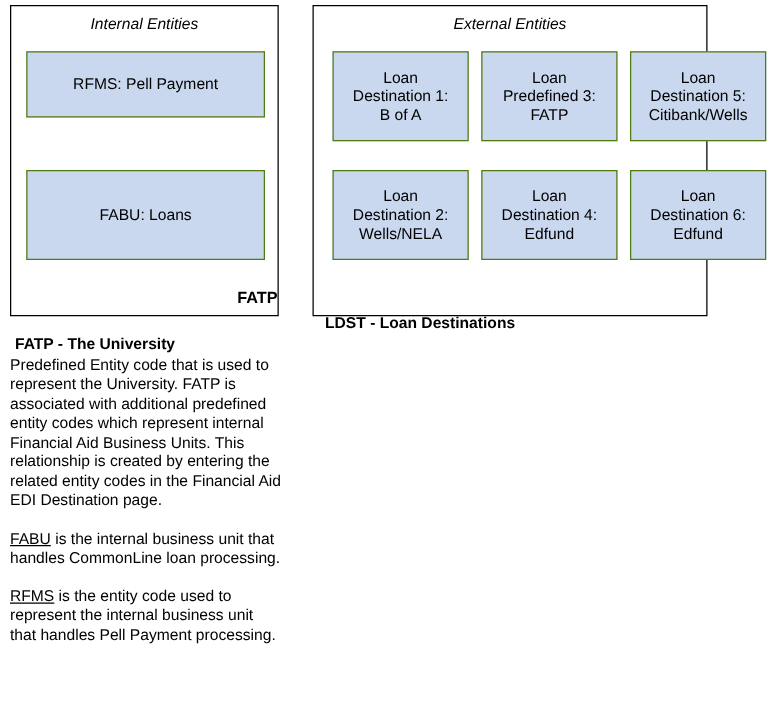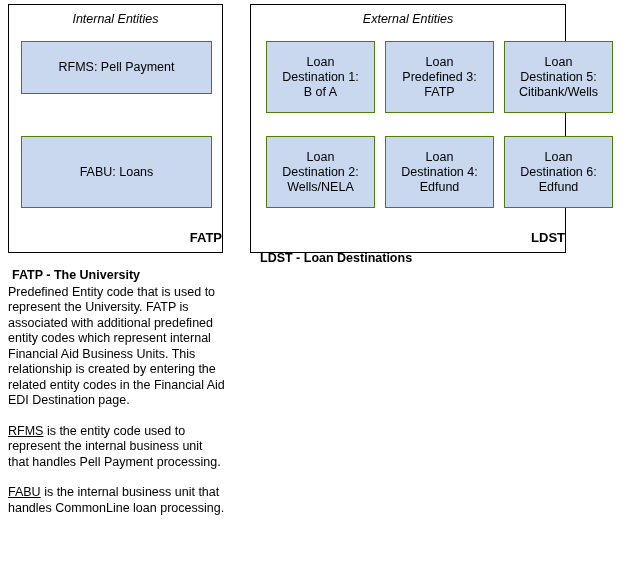--- a/index.html
+++ b/index.html
@@ -194,27 +194,26 @@
     </div>
 
     <div class="node ext-node" id="node-ld6">
       <div>
         <span>Loan</span>
         <span>Destination 6:</span>
         <span>Edfund</span>
       </div>
     </div>
 
-    <div class="panel-footer">LDST</div>
   </div>
 
   <div class="textcol" id="text-left">
     <p class="block-heading">FATP - The University</p>
     <p class="para">Predefined Entity code that is used to represent the University. FATP is associated with additional predefined entity codes which represent internal Financial Aid Business Units. This relationship is created by entering the related entity codes in the Financial Aid EDI Destination page.</p>
+    <p class="para para-gap"><span class="u">FABU</span><span> is the internal business unit that handles CommonLine loan processing.</span></p>
     <p class="para para-gap"><span class="u">RFMS</span><span> is the entity code used to represent the internal business unit that handles Pell Payment processing.</span></p>
-    <p class="para para-gap"><span class="u">FABU</span><span> is the internal business unit that handles CommonLine loan processing.</span></p>
   </div>
 
   <div class="textcol" id="text-right">
     <p class="block-heading">LDST - Loan Destinations</p>
   </div>
 
 </div>
 
 </body></html>

